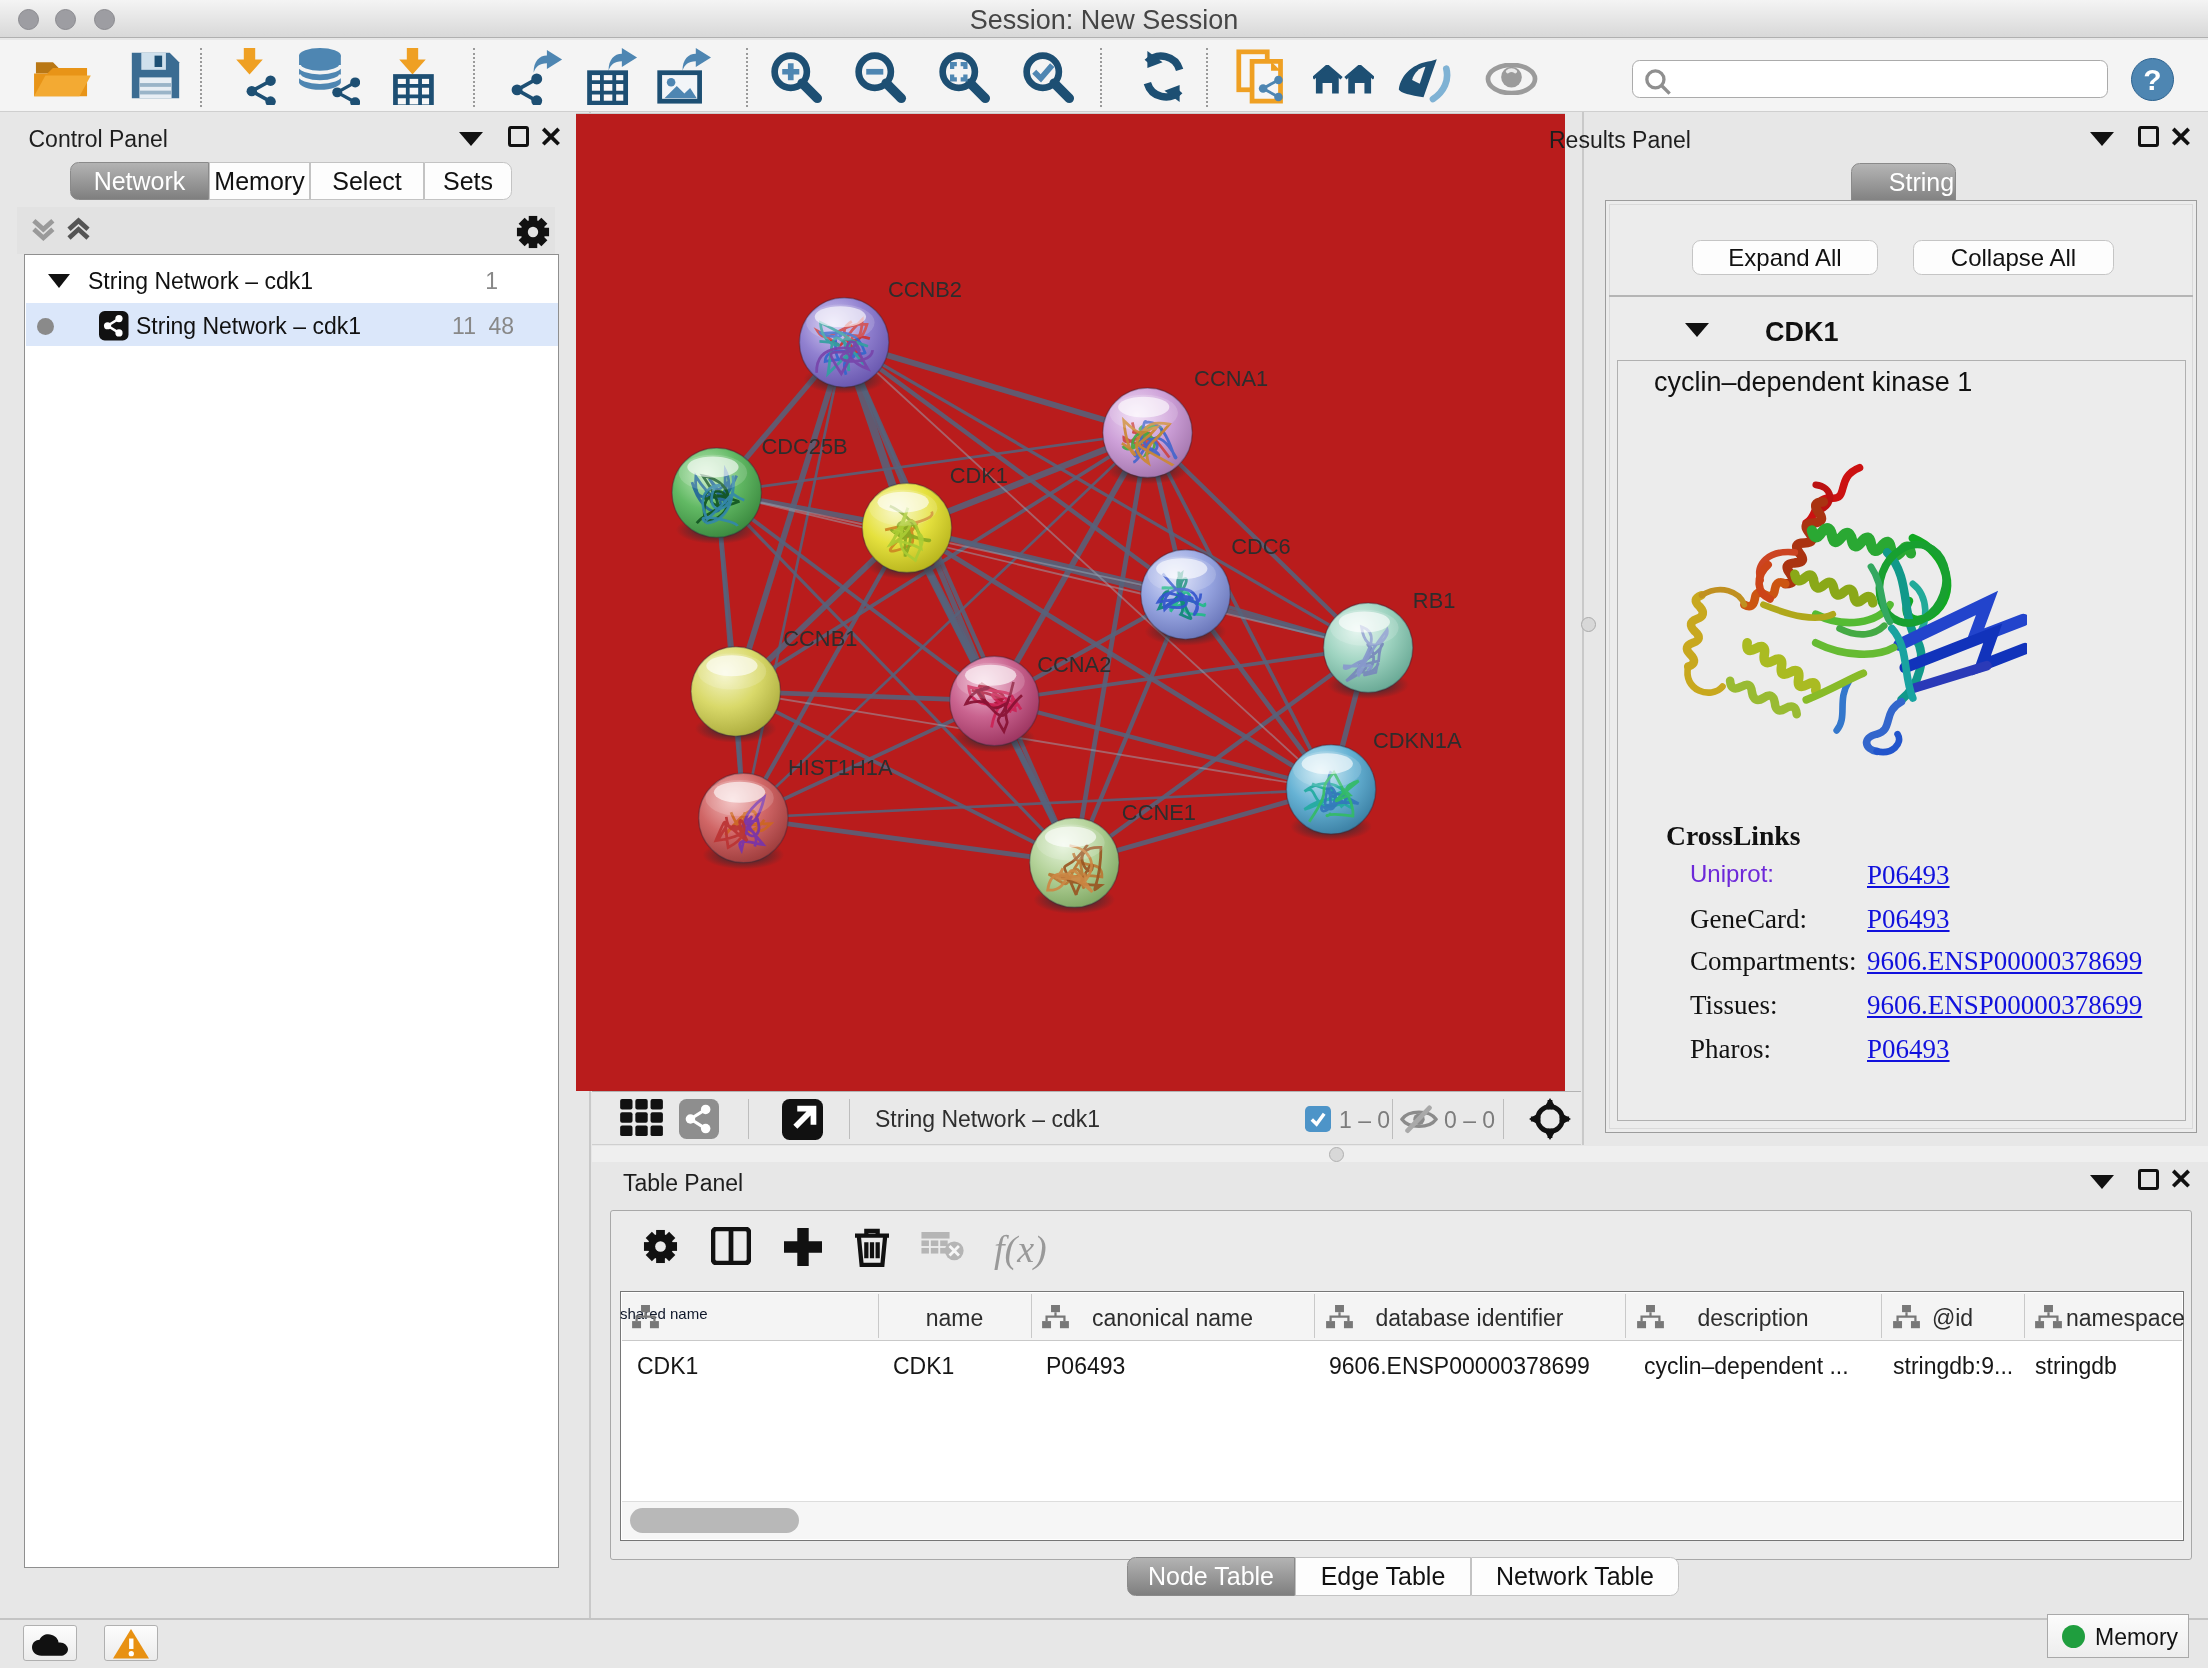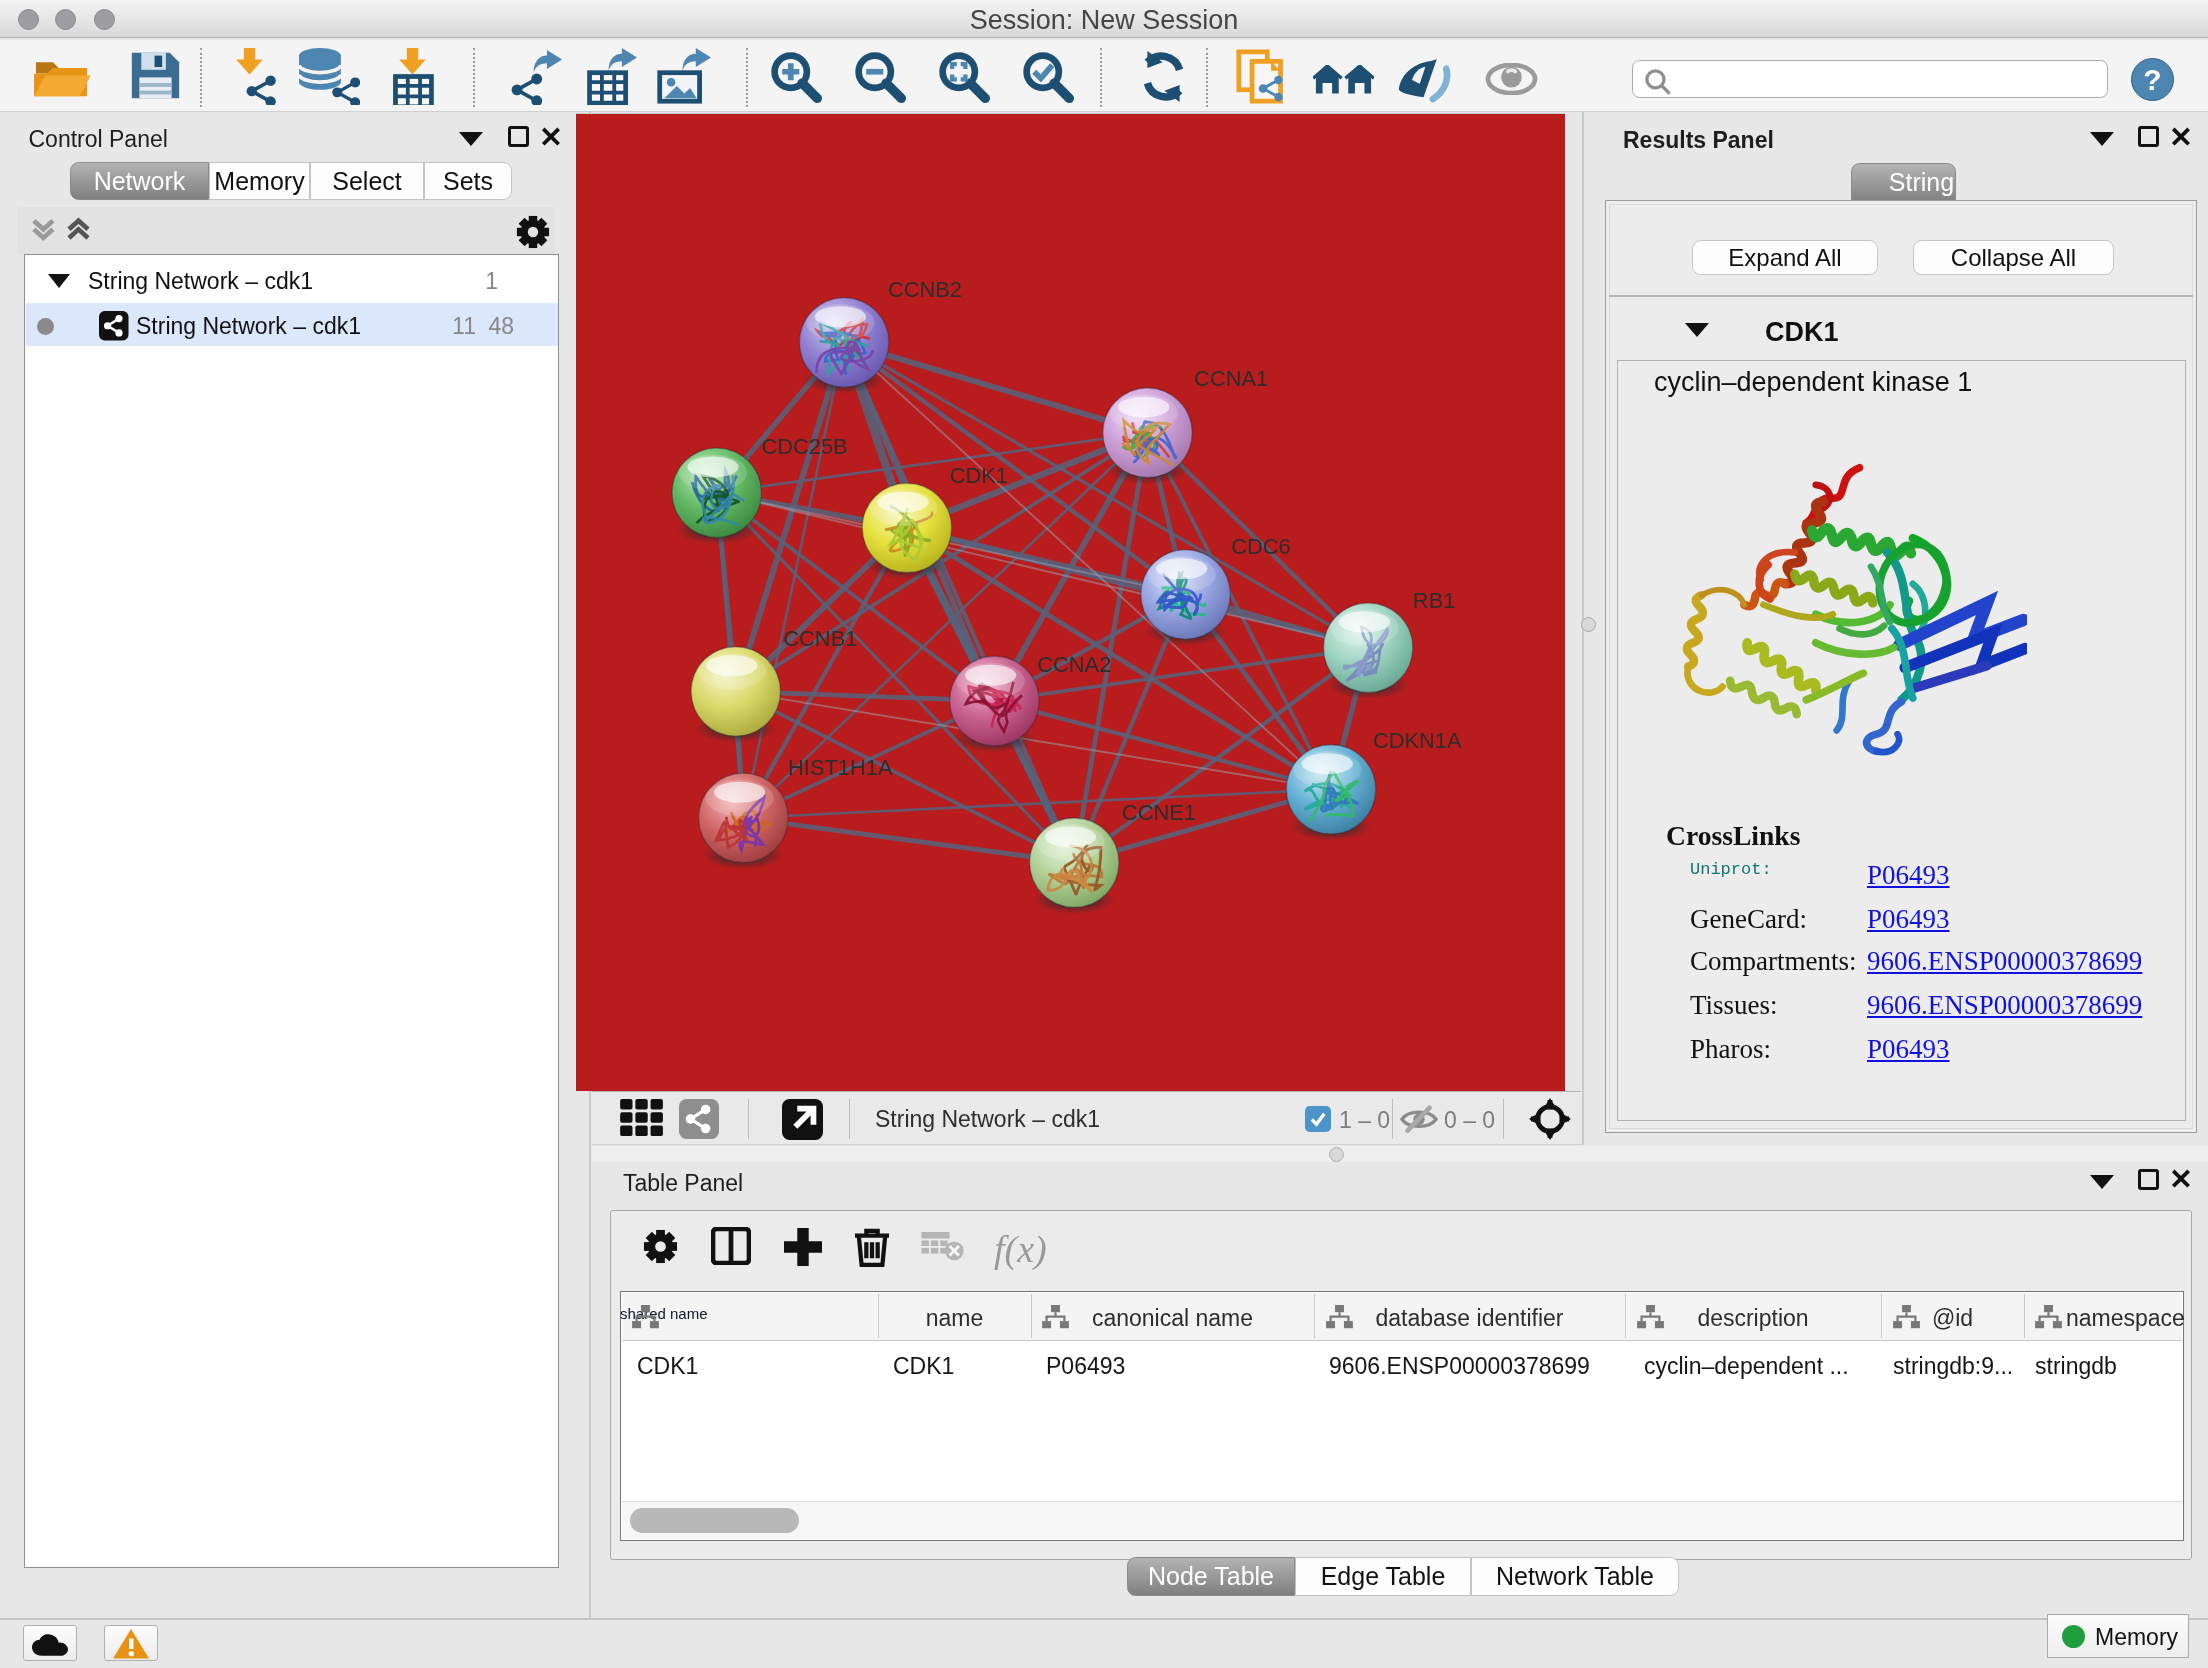--- a/index.html
+++ b/index.html
@@ -534,21 +534,21 @@
         <path d="M44 22 L36 27 V17 Z"></path>
       </g>
     </svg>
 
 <div class="abs" style="left:592px;top:1146px;width:1617px;height:16px;background:#efefef;"></div>
 <div class="abs" style="left:1329px;top:1147px;width:15px;height:15px;border-radius:50%;background:#d8d8d8;border:1px solid #b0b0b0;"></div>
 
 <div class="abs" style="left:1582px;top:112px;width:1.9px;height:1033px;background:#c9c9c9;"></div>
 <div class="abs" style="left:1581px;top:617px;width:15px;height:15px;border-radius:50%;background:#d8d8d8;border:1px solid #aaa;"></div>
 
-<div class="abs panel-title" style="left:1623px;top:127px;font-weight:bold;">Results Panel</div>
+<div class="abs panel-title" style="left:1549px;top:127px;">Results Panel</div>
 <div class="abs" style="left:2090px;top:132px;">
       <div class="tri-down"></div>
     </div>
 <div class="abs sq" style="left:2138px;top:126px;"></div>
 <div class="abs xx" style="left:2169px;top:123px;">✕</div>
 
 <div class="abs" style="left:1851px;top:163px;width:105px;height:38px;border-radius:8.6px 8.6px 0 0;background:linear-gradient(#b5b5b5,#828282);border:1px solid #8a8a8a;color:#fff;display:flex;align-items:center;justify-content:center;font-size:25px;padding-left:36px;">String</div>
 
 <div class="abs" style="left:1605px;top:200px;width:592px;height:933px;background:#ececec;border:1.9px solid #9c9c9c;"></div>
 <div class="abs" style="left:1609px;top:204px;width:584px;height:925px;border:1px solid #d9d9d9;"></div>
@@ -588,21 +588,21 @@
         <ellipse cx="252" cy="128" rx="34" ry="42" fill="none" stroke="#18a030" stroke-width="8" transform="rotate(20 252 128)"></ellipse>
         <path d="M230 175 C 248 195, 242 225, 252 248" fill="none" stroke="#19a3a0" stroke-width="8" stroke-linecap="round"></path>
         <path d="M95 150 C 125 162, 150 168, 168 160" fill="none" stroke="#b0a81c" stroke-width="7" stroke-linecap="round"></path>
         <path d="M100 108 C 86 120, 88 138, 102 144" fill="none" stroke="#cc4418" stroke-width="8" stroke-linecap="round"></path>
         <path d="M140 250 C 165 240, 185 228, 200 222" fill="none" stroke="#88bb28" stroke-width="8" stroke-linecap="round"></path>
         <path d="M208 110 C 222 130, 218 155, 228 168" fill="none" stroke="#33a860" stroke-width="7" stroke-linecap="round"></path>
         <path d="M175 175 C 195 185, 212 182, 222 172" fill="none" stroke="#44aa44" stroke-width="7" stroke-linecap="round"></path>
       </svg></div>
 
 <div class="abs" style="left:1666px;top:820px;font-size:27.6px;font-weight:bold;color:#111;font-family:'Liberation Serif',serif;">CrossLinks</div>
-<div class="abs" style="left:1690px;top:860px;font-size:17px;color:#0f766e;font-family:Liberation Mono, monospace;">Uniprot:</div>
+<div class="abs" style="left:1690px;top:860px;font-size:24px;color:#6d28d9;font-family:Liberation Sans, sans-serif;">Uniprot:</div>
 <div class="abs" style="left:1867px;top:860px;font-size:27px;color:#1111dd;text-decoration:underline;font-family:'Liberation Serif',serif;">P06493</div>
 <div class="abs" style="left:1690px;top:904px;font-size:27px;color:#111;font-family:'Liberation Serif',serif;">GeneCard:</div>
 <div class="abs" style="left:1867px;top:904px;font-size:27px;color:#1111dd;text-decoration:underline;font-family:'Liberation Serif',serif;">P06493</div>
 <div class="abs" style="left:1690px;top:946px;font-size:27px;color:#111;font-family:'Liberation Serif',serif;">Compartments:</div>
 <div class="abs" style="left:1867px;top:946px;font-size:27px;color:#1111dd;text-decoration:underline;font-family:'Liberation Serif',serif;">9606.ENSP00000378699</div>
 <div class="abs" style="left:1690px;top:990px;font-size:27px;color:#111;font-family:'Liberation Serif',serif;">Tissues:</div>
 <div class="abs" style="left:1867px;top:990px;font-size:27px;color:#1111dd;text-decoration:underline;font-family:'Liberation Serif',serif;">9606.ENSP00000378699</div>
 <div class="abs" style="left:1690px;top:1034px;font-size:27px;color:#111;font-family:'Liberation Serif',serif;">Pharos:</div>
 <div class="abs" style="left:1867px;top:1034px;font-size:27px;color:#1111dd;text-decoration:underline;font-family:'Liberation Serif',serif;">P06493</div>
 

